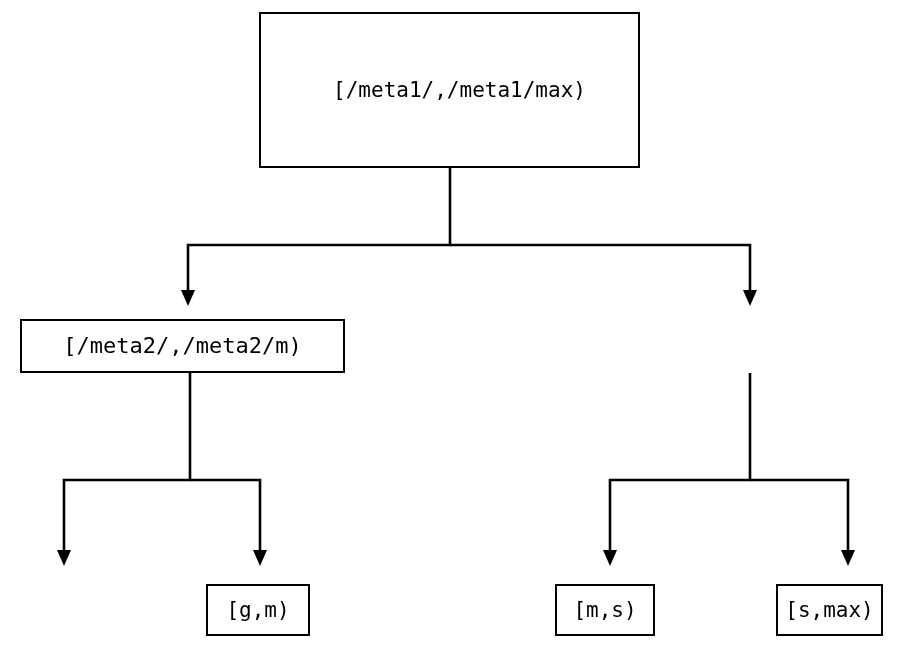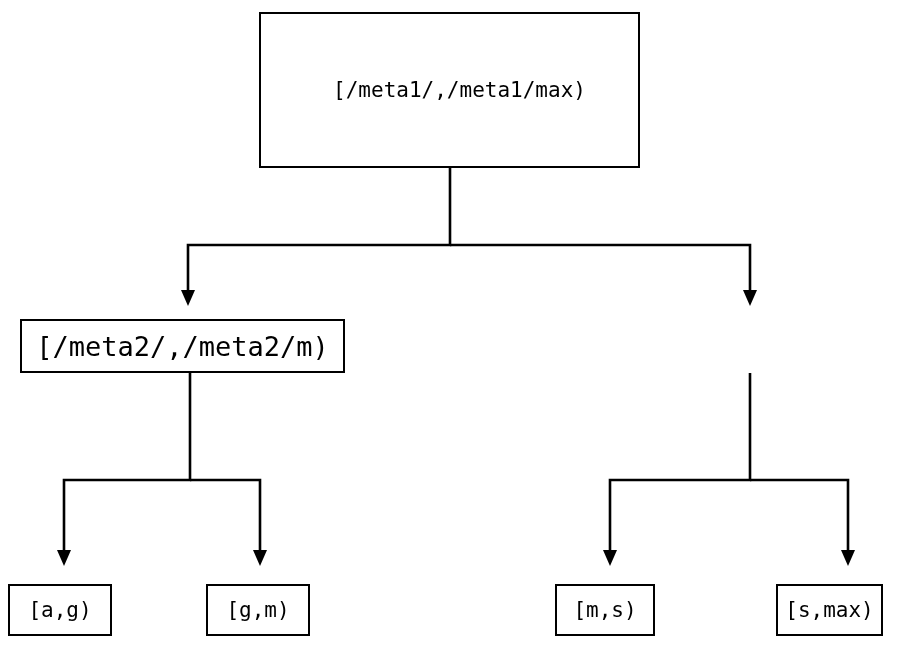--- a/index.html
+++ b/index.html
@@ -48,21 +48,21 @@
     width: 325px;
     height: 54px;
   }
   #node-mid-right {
     left: 580px;
     top: 319px;
     width: 322px;
     height: 54px;
   }
   #node-mid-left .node-label,
-  #node-mid-right .node-label { font-size: 27px; }
+  #node-mid-right .node-label { font-size: 22px; }
   
   #node-leaf-ag {
     left: 8px;
     top: 584px;
     width: 104px;
     height: 52px;
   }
   #node-leaf-gm {
     left: 206px;
     top: 584px;
@@ -134,23 +134,20 @@
 
   <div class="node" id="node-root">
     <span class="node-label">[/meta1/,/meta1/max)</span>
   </div>
 
   <div class="node" id="node-mid-left">
     <span class="node-label">[/meta2/,/meta2/m)</span>
   </div>
 
 
-  <div class="node" id="node-leaf-ag">
-    <span class="node-label">[a,g)</span>
-  </div>
 
   <div class="node" id="node-leaf-ms">
     <span class="node-label">[m,s)</span>
   </div>
 
   <div class="node" id="node-leaf-gm">
     <span class="node-label">[g,m)</span>
   </div>
 
   <div class="node" id="node-leaf-smax">

